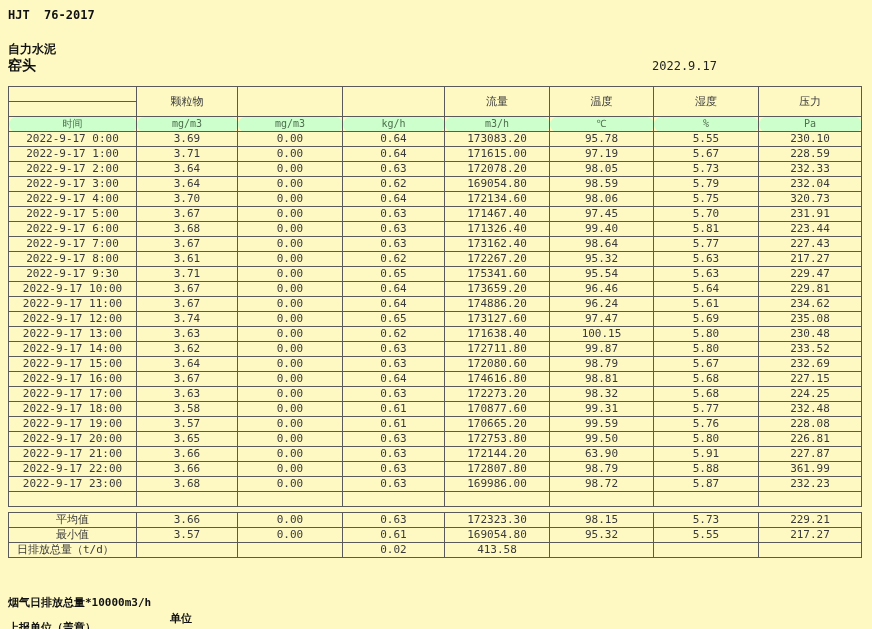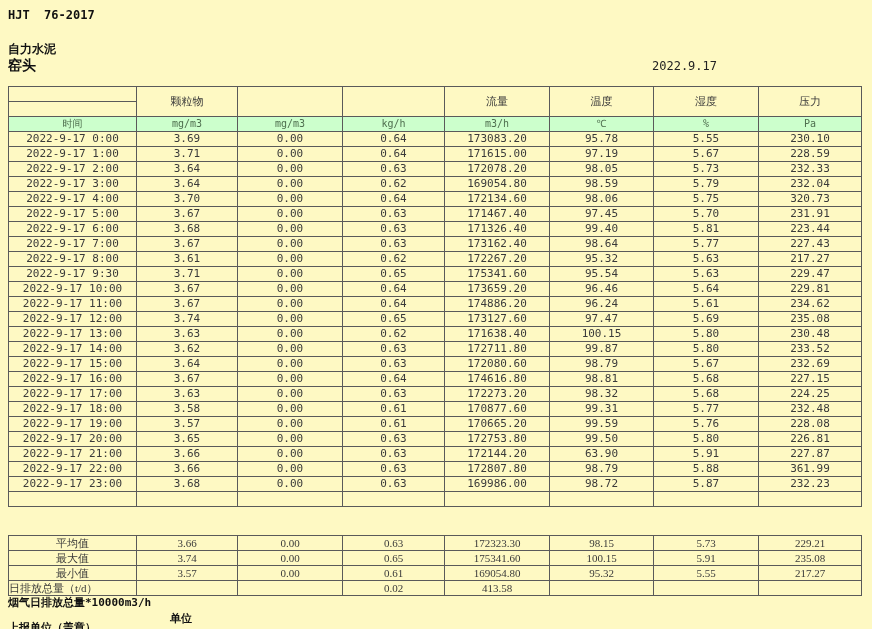--- a/index.html
+++ b/index.html
@@ -9,29 +9,29 @@
     color:#222; overflow:hidden;
   }
   .doc-code { position:absolute; left:8px; top:8px; font-size:12px; font-weight:bold; white-space:pre; color:#111; }
   .title    { position:absolute; left:0; top:23px; width:100%; text-align:center; font-size:15px; font-weight:bold; color:#111; }
   .company  { position:absolute; left:8px; top:41px; font-size:12px; font-weight:bold; color:#111; }
   .station  { position:absolute; left:8px; top:57px; font-size:14px; font-weight:bold; color:#111; }
   .date     { position:absolute; left:652px; top:59px; font-size:12px; color:#222; }
 
   table { border-collapse:collapse; table-layout:fixed; position:absolute; left:8px; }
   .main-table    { top:86px;  width:853px; }
-  .summary-table { top:535px; width:853px;font-family:Liberation Serif, serif; }
+  .summary-table { top:512px; width:853px; }
   td {
     border:1px solid #5a5a5a; height:14px; padding:0 2px;
     font-size:11px; line-height:14px; text-align:center;
     white-space:nowrap; overflow:hidden; color:#3a3a3a;
   }
-  thead td { color:#3a3a3a; }
+  thead td { color:#3a3a3a;border-radius:15px; }
   .unit-row td { background:var(--green,#ccffcc); color:#4f6f4f; font-size:10px; }
-  td.left { text-align:left; padding-left:0; }
+  td.left { text-align:left; padding-left:8px; }
 
   .footer-note  { position:absolute; left:8px;   top:595px; font-size:11px; font-weight:bold; color:#111;text-align:center; }
   .report-unit  { position:absolute; left:8px;   top:611px; font-size:11px; font-weight:bold; color:#111;margin-top:9px; }
   .unit-label   { position:absolute; left:170px; top:611px; font-size:11px; font-weight:bold; color:#111; }
 </style>
 </head>
 <body>
 
 <div class="page">
 
@@ -346,30 +346,20 @@
           <td>平均值</td>
           <td>3.66</td>
           <td>0.00</td>
           <td>0.63</td>
           <td>172323.30</td>
           <td>98.15</td>
           <td>5.73</td>
           <td>229.21</td>
         </tr>
         <tr>
-          <td>最大值</td>
-          <td>3.74</td>
-          <td>0.00</td>
-          <td>0.65</td>
-          <td>175341.60</td>
-          <td>100.15</td>
-          <td>5.91</td>
-          <td>235.08</td>
-        </tr>
-        <tr>
           <td>最小值</td>
           <td>3.57</td>
           <td>0.00</td>
           <td>0.61</td>
           <td>169054.80</td>
           <td>95.32</td>
           <td>5.55</td>
           <td>217.27</td>
         </tr>
         <tr>

